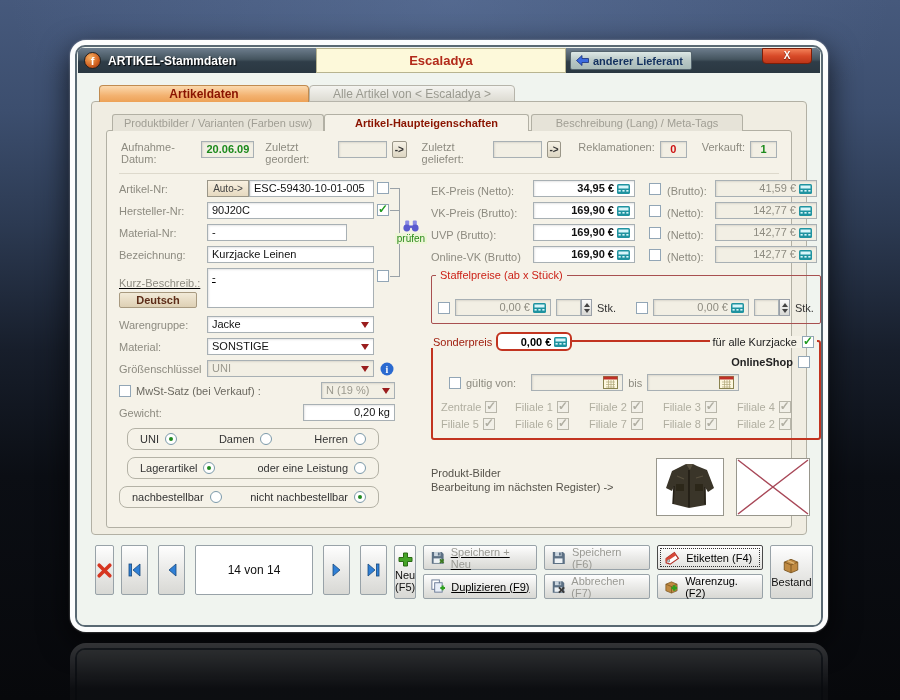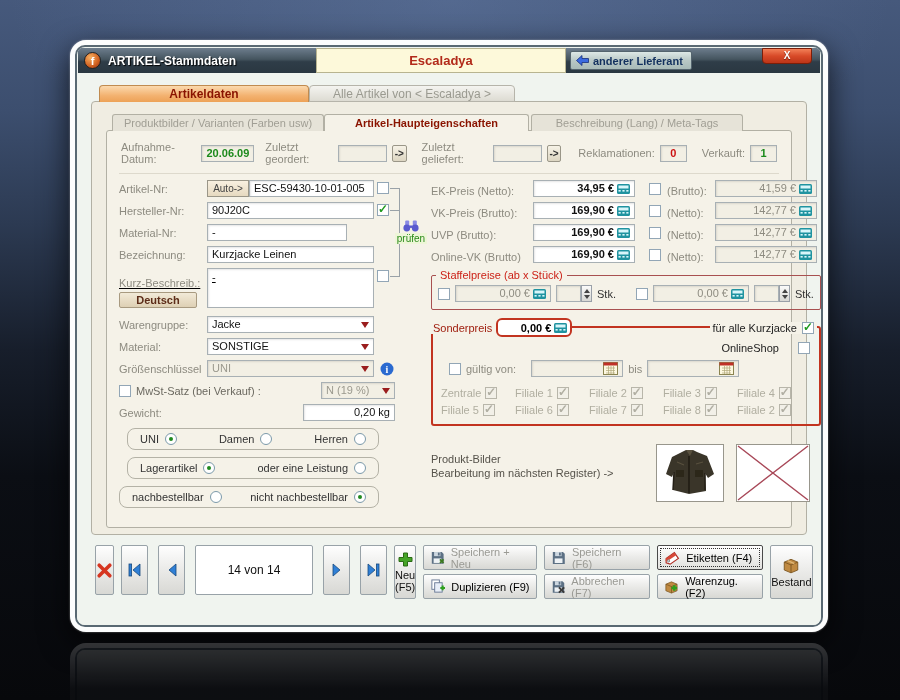--- a/index.html
+++ b/index.html
@@ -67,21 +67,21 @@
   .tab-row2 { display:flex; height:17px; position:relative; z-index:2; margin-left:4px; }
   .tab2 { text-align:center; font-size:11px; line-height:16px; border:1px solid #b2b0a4; border-bottom:none; border-radius:3px 3px 0 0; }
   .tab2.active { width:205px; font-weight:bold; color:#8a1400; background:#f5f2e8; }
   .tab2.inactive { width:212px; color:#a09e94; background:#e6e3d8; margin-left:2px; }
   .groupbox2 {
     margin-top:-1px; height:398px; background:#f5f2e8;
     border:1px solid #b2b0a4; border-radius:3px; padding:8px 12px; position:relative; font-size:11px;
   }
 
   
-  .info-row { display:flex; align-items:center; gap:5px; padding:2px 2px 8px; border-bottom:1px solid #ddd9cc; color:#8d8b80; }
+  .info-row { display:flex; gap:5px; padding:2px 2px 8px; border-bottom:1px solid #ddd9cc; color:#8d8b80; }
   .f { background:#fff; border:1px solid #a8b0b4; box-shadow:inset 1px 1px 2px rgba(0,0,0,.10);
        height:17px; line-height:15px; padding:0 4px; color:#111; }
   .f.ro { background:#f2efe4; color:#8d8b80; }
   .f.green { color:#1c8a1c; font-weight:bold; text-align:center; }
   .f.red { color:#cc1111; font-weight:bold; text-align:center; }
   .mini-btn { width:17px; height:17px; background:linear-gradient(#f6f2e6,#ddd6c2); border:1px solid #9a9688;
       font-size:10px; font-weight:bold; color:#333; text-align:center; line-height:15px; border-radius:2px; }
 
   
   .cols { display:flex; margin-top:6px; }
@@ -126,35 +126,35 @@
 
   
   .prow { display:flex; align-items:flex-end; margin-bottom:5px; height:17px; }
   .plbl { width:102px; color:#8d8b80; flex:none; }
   .pfield { width:102px; display:flex; align-items:center; justify-content:flex-end; gap:3px; font-weight:bold; }
   .pfield.ro { font-weight:normal; }
   .prow .cbwrap { margin-left:14px; width:18px; }
   .plbl2 { width:48px; color:#8d8b80; }
 
   
-  .staffel { border:1px solid #a85050; border-radius:2px; margin-top:12px; position:relative; padding:9px 6px 7px; display:flex; align-items:center; gap:5px; }
+  .staffel { border:1px solid #a85050; border-radius:2px; margin-top:12px; position:relative; padding:23px 6px 7px; display:flex; align-items:center; gap:5px; }
   .staffel .title { position:absolute; top:-7px; left:4px; background:#f5f2e8; color:#cc2218; padding:0 4px; }
   .spin { width:36px; display:flex; align-items:center; }
   .spin .sbtn { width:11px; height:17px; background:linear-gradient(#fafafa,#d8d8d4); border:1px solid #9aa0a8; display:flex; flex-direction:column; align-items:center; justify-content:center; gap:2px; }
   .tri-up { width:0; height:0; border-left:3px solid transparent; border-right:3px solid transparent; border-bottom:4px solid #444; }
   .tri-dn { width:0; height:0; border-left:3px solid transparent; border-right:3px solid transparent; border-top:4px solid #444; }
 
   
   .sonder { border:2px solid #c23420; border-radius:3px; margin-top:16px; position:relative; padding:16px 8px 8px; }
   .sonder-top { position:absolute; top:-10px; left:-4px; right:2px; display:flex; align-items:center; }
   .sonder-lbl { background:#f5f2e8; color:#a02010; padding:0 4px; }
   .sonder-field { background:#fff; border:2px solid #c23420; border-radius:6px; height:19px; width:76px;
       display:flex; align-items:center; justify-content:flex-end; gap:3px; padding:0 3px; font-weight:bold; }
   .sonder-right { margin-left:auto; display:flex; align-items:center; gap:5px; background:#f5f2e8; padding:0 3px; color:#222; }
-  .online-row { display:flex; justify-content:flex-end; align-items:center; gap:19px; margin:-2px 1px 6px 0; color:#222; }
+  .online-row { display:flex; justify-content:flex-end; align-items:center; gap:5px; margin:-2px 1px 6px 0; color:#222;font-weight:bold; }
   .gueltig-row { display:flex; align-items:center; gap:5px; color:#8d8b80; margin-bottom:10px; }
   .datef { width:92px; display:flex; align-items:center; justify-content:flex-end; }
   .filial-grid { display:grid; grid-template-columns:repeat(5,1fr); row-gap:5px; color:#b0aea0; }
   .fcell { display:flex; align-items:center; gap:4px; }
 
   
   .bilder { display:flex; align-items:flex-start; gap:12px; margin-top:18px; }
   .bilder .txt { color:#55524a; line-height:14px; padding-top:8px; }
   .imgbox { width:68px; height:58px; background:#fff; border:1px solid #98968c; display:flex; align-items:center; justify-content:center; }
 
@@ -163,21 +163,21 @@
   .tbtn { background:linear-gradient(#fefefe,#ececea 45%,#d8d8d4); border:1px solid #98a2a8; border-radius:2px;
       display:flex; align-items:center; justify-content:center; }
   .tall { height:50px; }
   .btn-del { width:30px; }
   .navgrp { display:flex; gap:10px; }
   .navb { width:27px; }
   .counter { width:118px; background:#fff; font-size:12px; color:#111; }
   .btn-neu { width:46px; height:54px; flex-direction:column; gap:2px; font-size:11px; color:#111; }
   .bcol { display:flex; flex-direction:column; gap:4px; }
   .wbtn { height:25px; font-size:11px; gap:6px; padding:0 6px; justify-content:flex-start; }
-  .w1 { width:114px; } .w2 { width:106px; } .w3 { width:106px; }
+  .w1 { width:114px;text-decoration:underline; } .w2 { width:106px; } .w3 { width:106px; }
   .dis { color:#9a9a94; }
   .focus { border-color:#4a4a4a; outline:1px dotted #333; outline-offset:-4px; background:linear-gradient(#ffffff,#f0f0ee 45%,#e2e2de); }
   .btn-bestand { width:44px; height:54px; flex-direction:column; gap:2px; font-size:11px; color:#111; }
 
   
   .reflection { position:absolute; left:70px; top:643px; width:758px; height:57px; overflow:hidden; opacity:.30; pointer-events:none; }
   .refl-holder { position:absolute; left:0; top:0; width:758px; height:592px; transform:scaleY(-1); }
   .reflection::after { content:""; position:absolute; inset:0;
       background:linear-gradient(rgba(8,10,14,.40), rgba(8,10,14,.92) 80%); }
 

